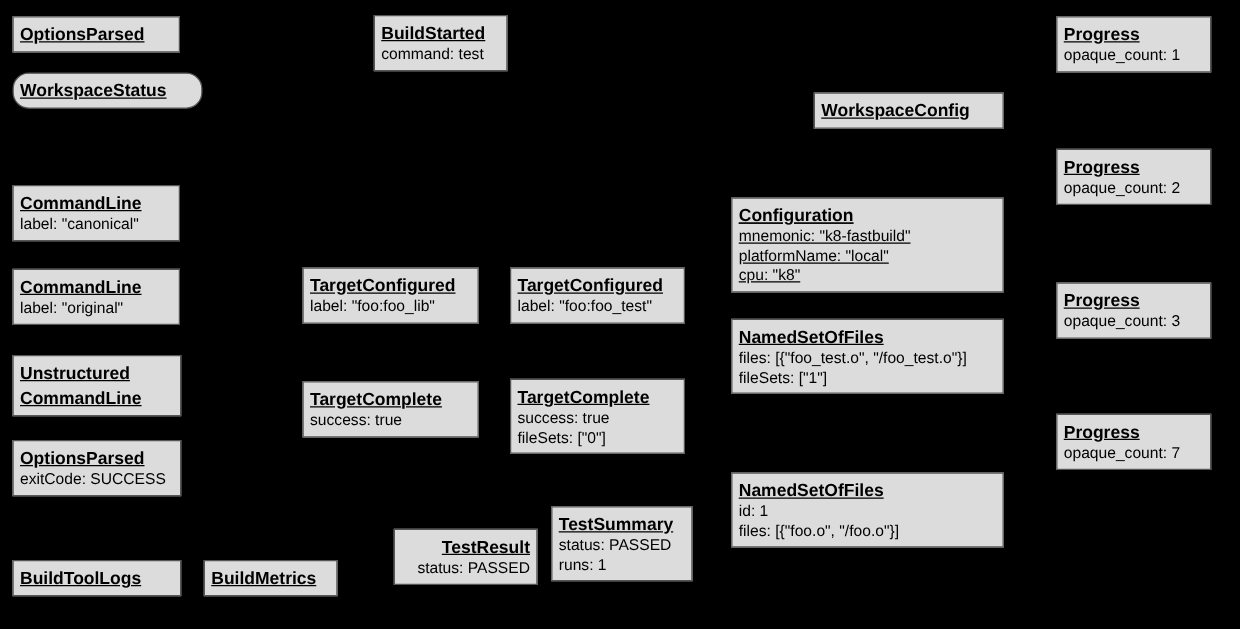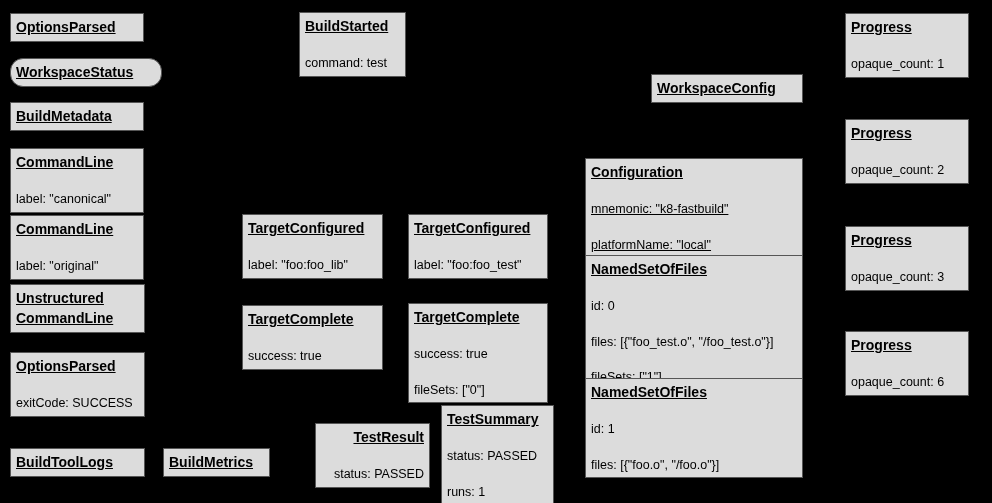--- a/index.html
+++ b/index.html
@@ -25,39 +25,35 @@
     text-decoration: underline;
     font-size: 14px;
     line-height: 20px;
     white-space: nowrap;
   }
   .line {
     display: block;
     font-size: 12.5px;
     line-height: 15.5px;
     white-space: nowrap;
-    margin-top: 20px;
   }
 </style>
 </head>
 <body>
 
 <div class="canvas">
 
   <div class="box" style="left:10px; top:13px; width:134px;">
     <span class="title">OptionsParsed</span>
   </div>
 
   <div class="box" style="left:10px; top:58px; width:152px;border-radius:13px;">
     <span class="title">WorkspaceStatus</span>
   </div>
 
-  <div class="box" style="left:10px; top:102px; width:134px;">
-    <span class="title">BuildMetadata</span>
-  </div>
 
   <div class="box" style="left:10px; top:148px; width:134px;">
     <span class="title">CommandLine</span>
     <span class="line">label: "canonical"</span>
   </div>
 
   <div class="box" style="left:10px; top:215px; width:134px;">
     <span class="title">CommandLine</span>
     <span class="line">label: "original"</span>
   </div>
@@ -124,21 +120,20 @@
 
   <div class="box" style="left:585px; top:158px; width:218px;text-decoration:underline;">
     <span class="title">Configuration</span>
     <span class="line">mnemonic: "k8-fastbuild"</span>
     <span class="line">platformName: "local"</span>
     <span class="line">cpu: "k8"</span>
   </div>
 
   <div class="box" style="left:585px; top:255px; width:218px;">
     <span class="title">NamedSetOfFiles</span>
-    <span class="line">id: 0</span>
     <span class="line">files: [{"foo_test.o", "/foo_test.o"}]</span>
     <span class="line">fileSets: ["1"]</span>
   </div>
 
   <div class="box" style="left:585px; top:378px; width:218px;">
     <span class="title">NamedSetOfFiles</span>
     <span class="line">id: 1</span>
     <span class="line">files: [{"foo.o", "/foo.o"}]</span>
   </div>
 
@@ -152,16 +147,16 @@
     <span class="line">opaque_count: 2</span>
   </div>
 
   <div class="box" style="left:845px; top:226px; width:124px;">
     <span class="title">Progress</span>
     <span class="line">opaque_count: 3</span>
   </div>
 
   <div class="box" style="left:845px; top:331px; width:124px;">
     <span class="title">Progress</span>
-    <span class="line">opaque_count: 6</span>
+    <span class="line">opaque_count: 7</span>
   </div>
 
 </div>
 
 </body></html>

